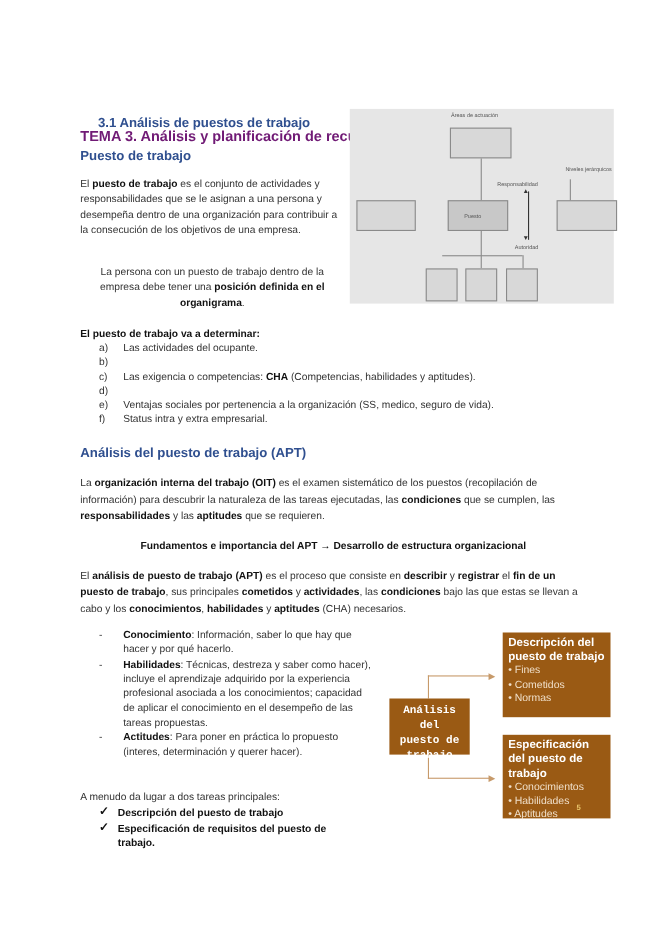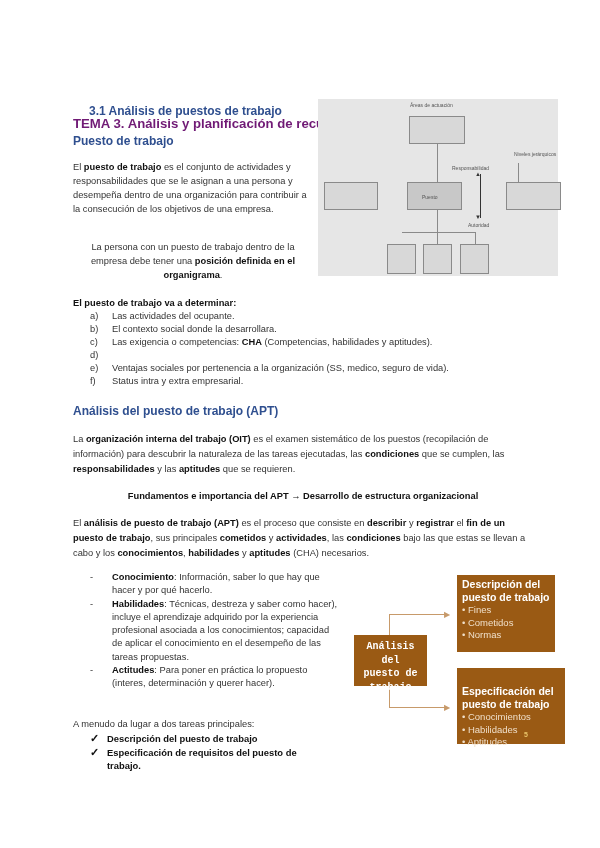--- a/index.html
+++ b/index.html
@@ -65,21 +65,20 @@
 </div>
 
 <div class="abs p" style="left:73px;top:296px;font-weight:bold;color:#111;">El puesto de trabajo va a determinar:</div>
 <div class="abs list" style="left:90px;top:310px;width:460px;">
   <div class="row">
       <span class="mk">a)</span>
       <span>Las actividades del ocupante.</span>
     </div>
   <div class="row">
       <span class="mk">b)</span>
-      <span>El contexto social donde la desarrollara.</span>
     </div>
   <div class="row">
       <span class="mk">c)</span>
       <span><span>Las exigencia o competencias: </span><b style="color:#111">CHA</b><span> (Competencias, habilidades y aptitudes).</span></span>
     </div>
   <div class="row">
       <span class="mk">d)</span>
     </div>
   <div class="row">
       <span class="mk">e)</span>
@@ -142,20 +141,20 @@
     <div class="hd" style="font-size:10px;line-height:13.5px;width:54px;margin:0 auto;font-family:Liberation Mono, monospace;">Análisis del puesto de trabajo</div>
   </div>
 
   <div class="abs brn" style="left:457px;top:575px;width:98px;height:77px;padding:3px 5px;">
     <div class="hd">Descripción del puesto de trabajo</div>
     <div class="it">• <span>Fines</span></div>
     <div class="it">• <span>Cometidos</span></div>
     <div class="it">• <span>Normas</span></div>
   </div>
 
-  <div class="abs brn" style="left:457px;top:668px;width:108px;height:76px;padding:17px 5px;">
+  <div class="abs brn" style="left:457px;top:668px;width:98px;height:76px;padding:3px 5px;">
     <div class="hd">Especificación del puesto de trabajo</div>
     <div class="it">• <span>Conocimientos</span></div>
     <div class="it">• <span>Habilidades</span></div>
     <div class="it">• <span>Aptitudes</span></div>
   </div>
   <div class="abs" style="left:524px;top:731px;font-size:7px;font-weight:bold;color:#e9c46a;">5</div>
 </div>
 
 </body></html>

